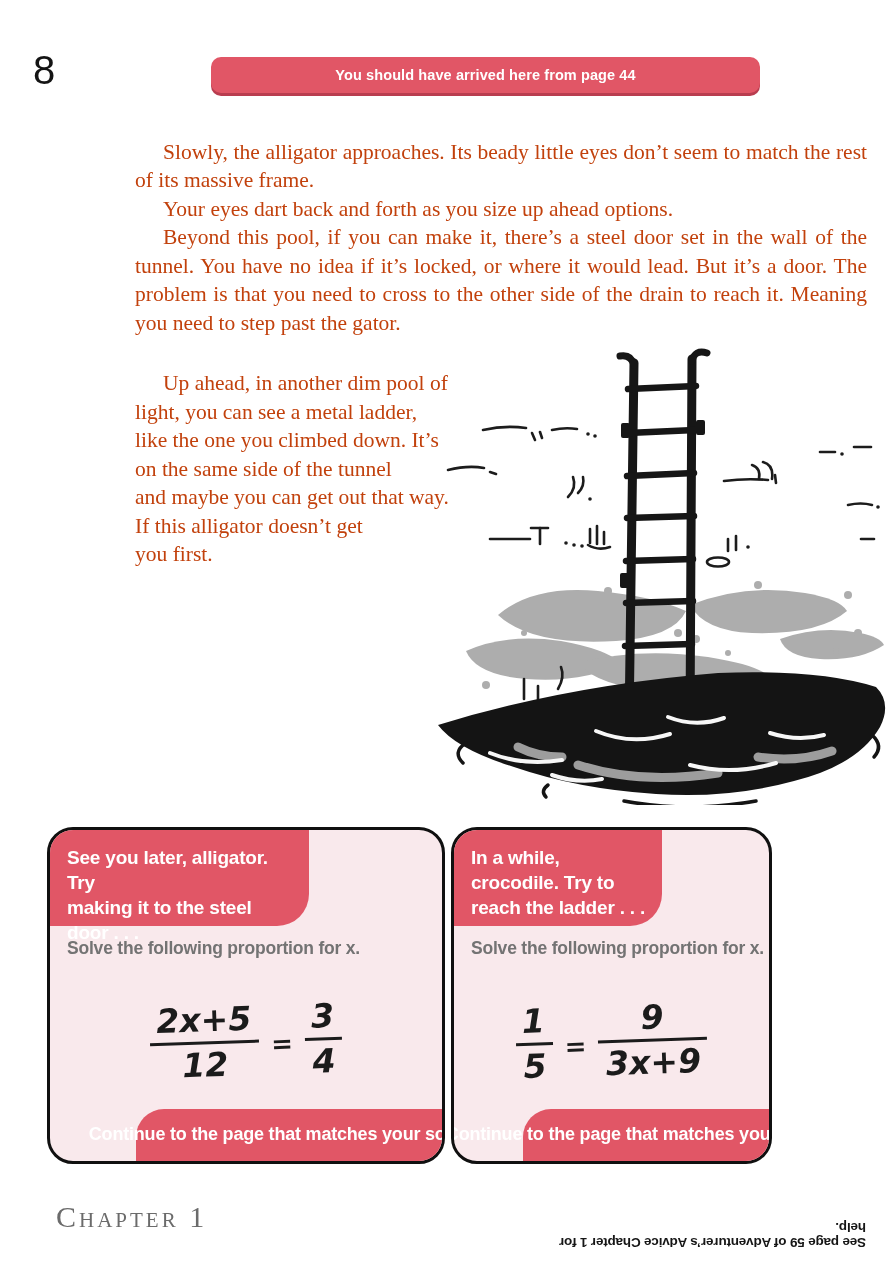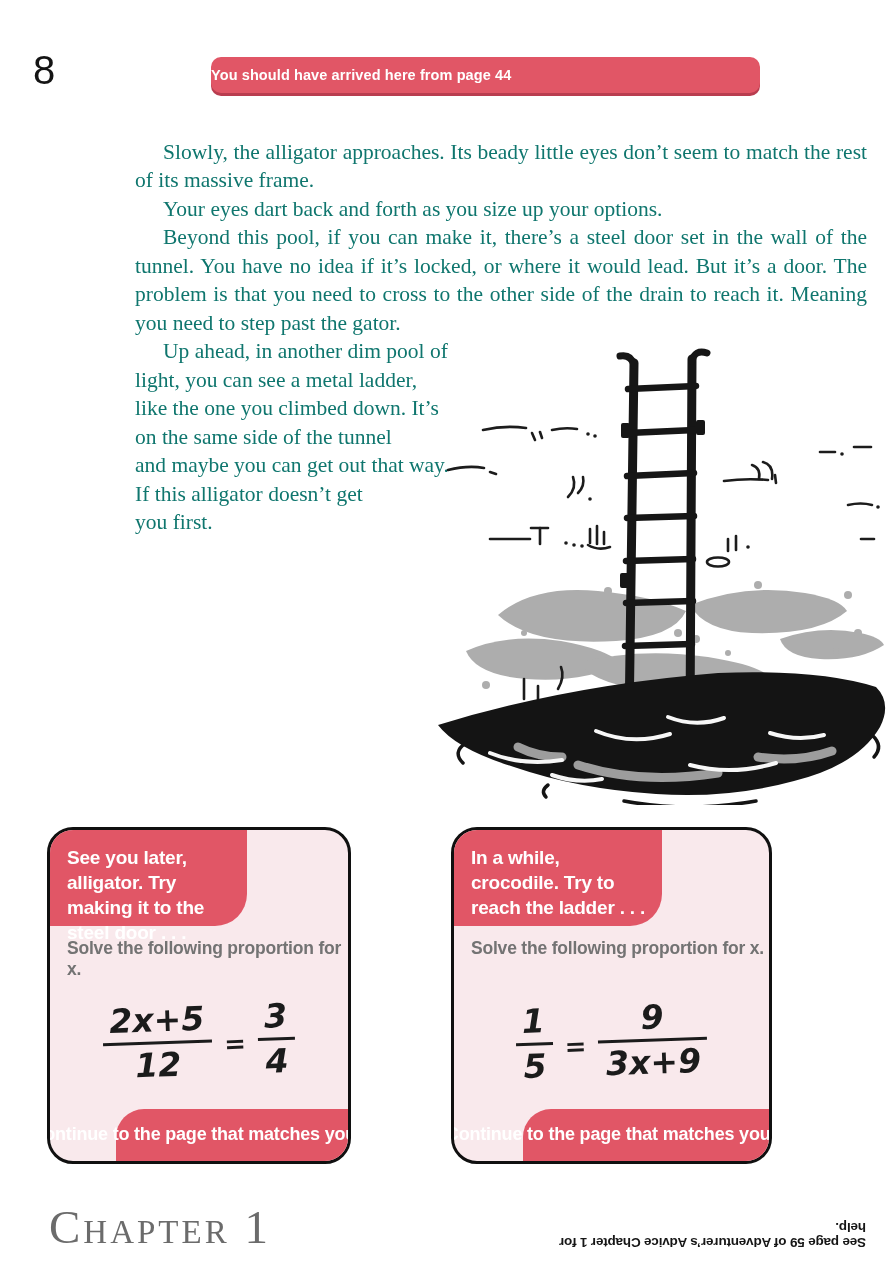--- a/index.html
+++ b/index.html
@@ -11,39 +11,39 @@
 
   
   .page-number {
     position:absolute; left:33px; top:48px;
     font-family:"Liberation Sans", sans-serif; font-size:40px; font-weight:400; color:#141414;
   }
   .banner {
     position:absolute; left:211px; top:57px; width:549px; height:36px;
     background:#e15666; border-radius:10px;
     box-shadow:0 3px 0 #b93d4f;
-    display:flex; align-items:center; 
+    display:flex; align-items:center; justify-content:center;
   }
   .banner span {
     font-family:"Liberation Sans", sans-serif; font-weight:700; font-size:14.5px; color:#ffffff;
     letter-spacing:.1px;
   }
 
   
   .story { position:absolute; left:135px; top:138px; width:732px; }
-  .story p { font-size:21.5px; line-height:1.325; text-indent:28px; color:#0f766e; }
+  .story p { font-size:21.5px; line-height:1.325; text-indent:28px; color:#c2410c; }
   .story p.just { text-align:justify; }
-  .story p.narrow { width:368px; white-space:pre-line; text-align:left; }
+  .story p.narrow { width:368px; white-space:pre-line; text-align:left;margin-top:32px; }
 
   
   .illus { position:absolute; left:428px; top:333px; width:468px; height:472px; }
 
   
   .card {
-    position:absolute; top:827px; height:337px; width:304px;
+    position:absolute; top:827px; height:337px; width:398px;
     background:#f9e9ec; border:3px solid #101010; border-radius:26px; overflow:hidden;
   }
   .card.left { left:47px; }
   .card.right { left:451px; width:321px; }
   .card-tab {
     position:absolute; left:0; top:0; width:66%; height:96px;
     background:#e15666; border-bottom-right-radius:32px;
     padding:15px 14px 0 17px;
   }
   .card-tab span {
@@ -70,23 +70,23 @@
     background:#e15666; border-top-left-radius:28px;
     display:flex; align-items:center; justify-content:center; padding:0 10px 4px 12px;
   }
   .card-footer span {
     font-family:"Liberation Sans", sans-serif; font-weight:700; font-size:18px; color:#ffffff;
     letter-spacing:-.2px; white-space:nowrap;
   }
 
   
   .chapter {
-    position:absolute; left:49px; top:1200px;
+    position:absolute; left:56px; top:1200px;
     font-family:"Liberation Serif", serif; font-variant:small-caps;
-    font-size:47px; letter-spacing:3px; color:#6b6b6b;
+    font-size:30px; letter-spacing:3px; color:#6b6b6b;
   }
   .help-note {
     position:absolute; left:532px; top:1220px; width:334px;
     transform:rotate(180deg);
     font-family:"Liberation Sans", sans-serif; font-weight:700; font-size:13.5px; color:#161616;
     text-align:left; letter-spacing:-.2px;
   }
 </style>
 </head>
 <body>
@@ -94,21 +94,21 @@
 <div class="page">
 
   <div class="page-number">8</div>
 
   <div class="banner">
     <span>You should have arrived here from page 44</span>
   </div>
 
   <div class="story">
     <p class="just">Slowly, the alligator approaches. Its beady little eyes don’t seem to match the rest of its massive frame.</p>
-    <p class="just">Your eyes dart back and forth as you size up your options.</p>
+    <p class="just">Your eyes dart back and forth as you size up ahead options.</p>
     <p class="just">Beyond this pool, if you can make it, there’s a steel door set in the wall of the tunnel. You have no idea if it’s locked, or where it would lead. But it’s a door. The problem is that you need to cross to the other side of the drain to reach it. Meaning you need to step past the gator.</p>
     <p class="narrow">Up ahead, in another dim pool of
 light, you can see a metal ladder,
 like the one you climbed down. It’s
 on the same side of the tunnel
 and maybe you can get out that way.
 If this alligator doesn’t get
 you first.</p>
   </div>
 

